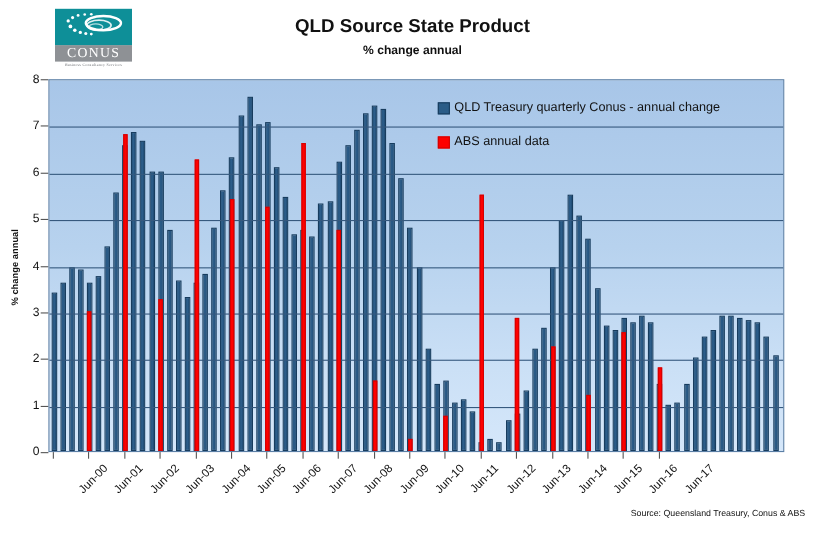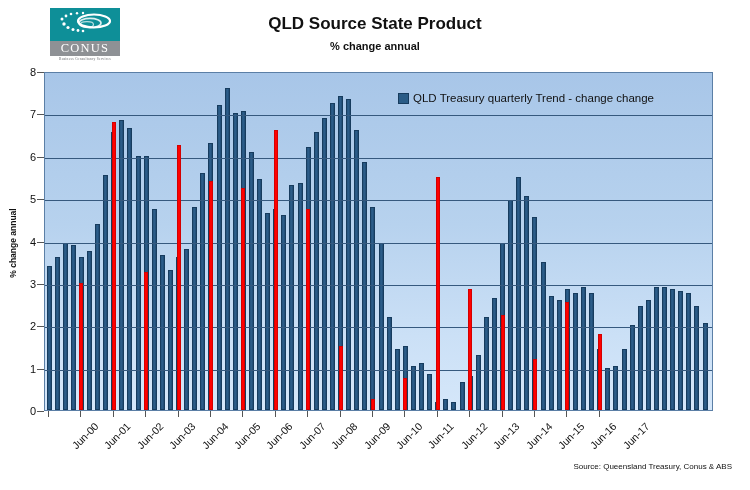--- a/index.html
+++ b/index.html
@@ -210,21 +210,25 @@
     <div class="grid" style="top: 211.875px;"></div>
     <div class="grid" style="top: 169.5px;"></div>
     <div class="grid" style="top: 127.125px;"></div>
     <div class="grid" style="top: 84.75px;"></div>
     <div class="grid" style="top: 42.375px;"></div>
   </div>
 
 <div id="legend">
   <div class="lrow">
     <span class="lswatch q"></span>
-    <span class="ltext">QLD Treasury quarterly Trend - change change</span>
+    <span class="ltext">QLD Treasury quarterly Conus - annual change</span>
+  </div>
+  <div class="lrow">
+    <span class="lswatch a"></span>
+    <span class="ltext">ABS annual data</span>
   </div>
 </div>
 
 <div id="xaxis">
     <div class="xtickline" style="left: 4px;"></div>
     <div class="xlab" style="left: 16px;">Jun-00</div>
     <div class="xtickline" style="left: 36.3971px;"></div>
     <div class="xlab" style="left: 48.3971px;">Jun-01</div>
     <div class="xtickline" style="left: 68.7942px;"></div>
     <div class="xlab" style="left: 80.7942px;">Jun-02</div>

